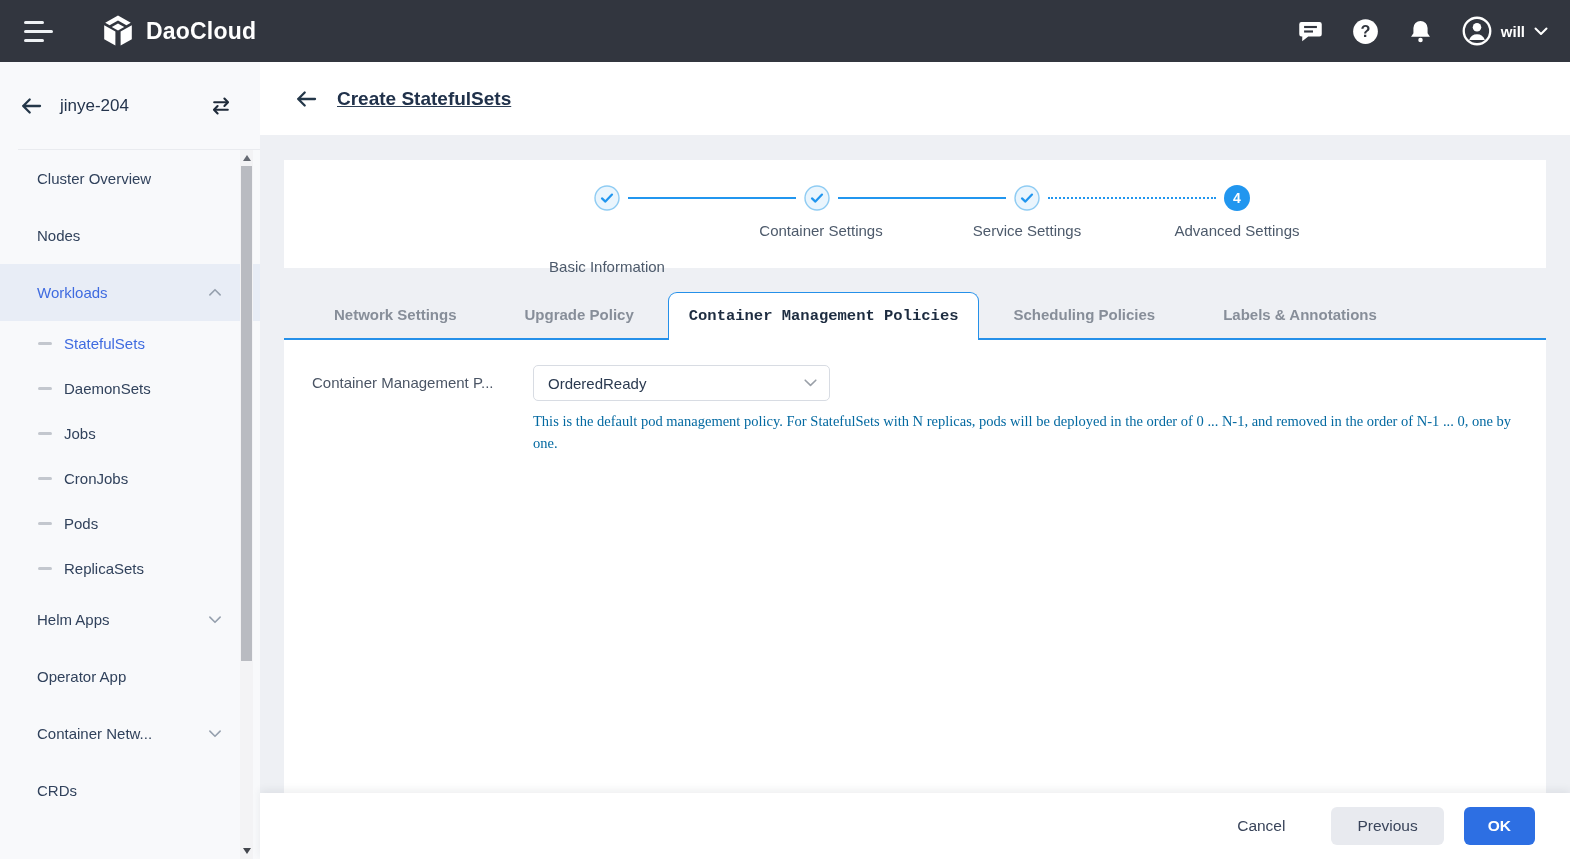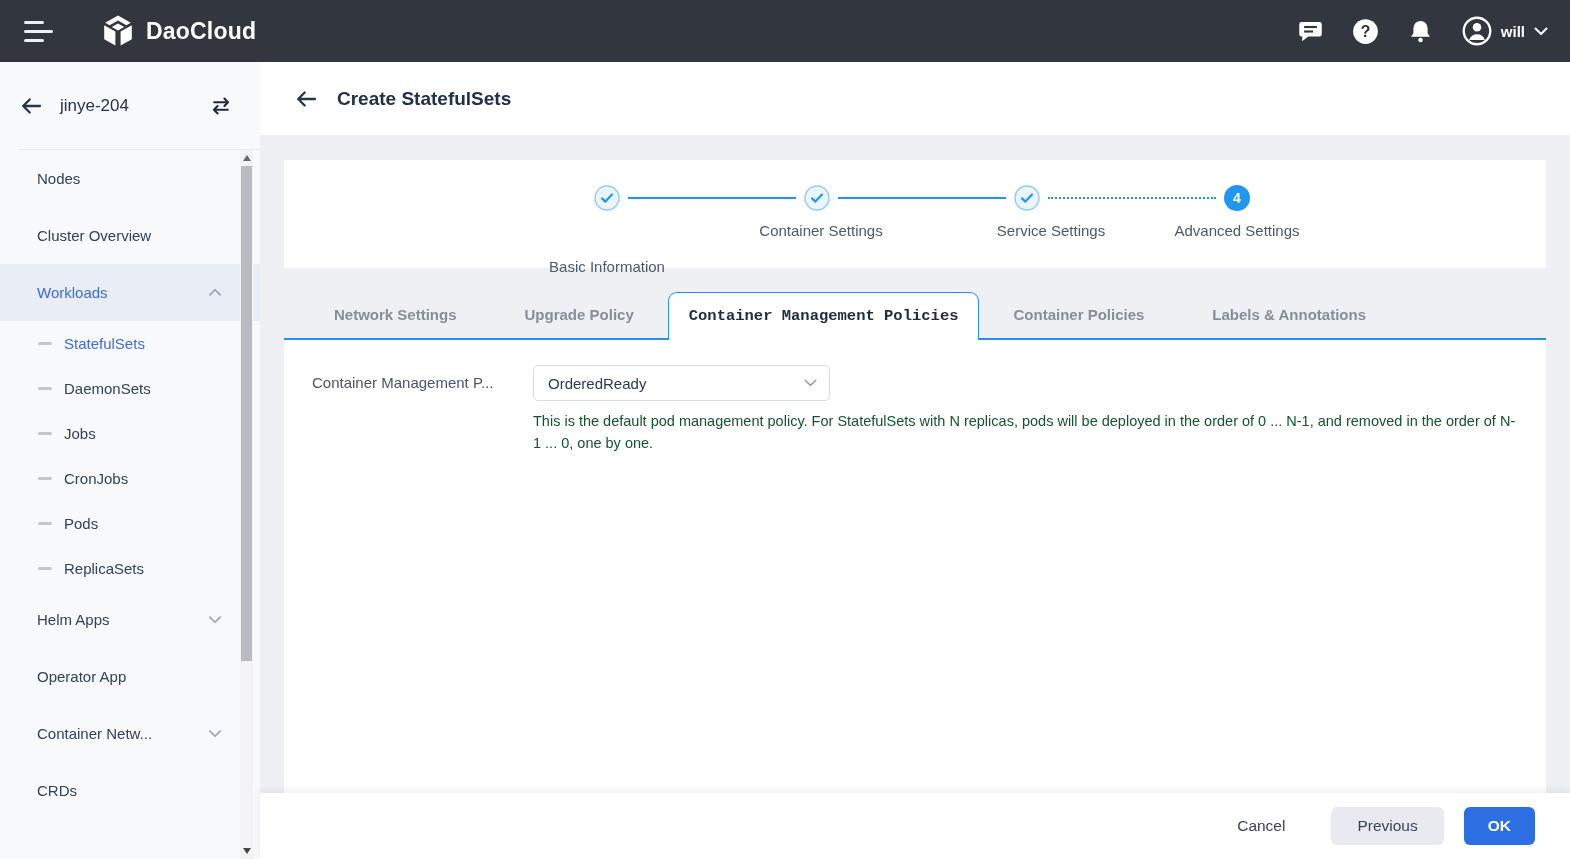--- a/index.html
+++ b/index.html
@@ -42,42 +42,42 @@
   
   .sb-scrollbar { position:absolute; top:88px; bottom:0; right:7px; width:13px; background:#f3f3f5; }
   .sb-scroll-up, .sb-scroll-down { position:absolute; left:0; width:13px; height:12px; display:flex; align-items:center; justify-content:center; cursor:pointer; }
   .sb-scroll-up { top:2px; } .sb-scroll-down { bottom:2px; }
   .tri-up { width:0; height:0; border-left:4px solid transparent; border-right:4px solid transparent; border-bottom:6px solid #666a72; }
   .tri-down { width:0; height:0; border-left:4px solid transparent; border-right:4px solid transparent; border-top:6px solid #43464d; }
   .sb-thumb { position:absolute; left:1px; top:16px; width:11px; height:495px; background:#b9bbc1; cursor:grab; }
 
   
   .main { flex:1; display:flex; flex-direction:column; background:#eef0f4; min-width:0; }
-  .page-header { height:73px; background:#fff; display:flex; align-items:center; padding:0 0 0 35px; }
+  .page-header { height:73px; background:#fff; display:flex; align-items:center; padding:0 0 0 35px;text-decoration:underline; }
   .ph-back { background:none; border:none; cursor:pointer; display:flex; margin-right:20px; }
   .page-title { font-size:19px; font-weight:700; color:#20314a; }
 
   .steps-card { margin:25px 24px 0 24px; height:108px; background:#fff; position:relative; }
   .step-circle { position:absolute; top:25px; width:26px; height:26px; }
   .step-num { border-radius:50%; background:#2196ef; color:#fff; font-size:14px; font-weight:700; display:flex; align-items:center; justify-content:center; width:26px; height:26px; }
   .step-label { position:absolute; top:62px; width:220px; text-align:center; font-size:15px; color:#4d5a6b; }
   .step-line { position:absolute; top:37px; height:0; border-top:2px solid #2196ef; }
   .step-line.dotted { border-top-style:dotted; }
 
   .tabs { margin:24px 24px 0 24px; display:flex; align-items:flex-end; border-bottom:2px solid #2590e9; padding-left:16px; height:48px; }
   .tab { height:46px; line-height:46px; padding:0 34px; font-size:15px; font-weight:600; color:#878e99; cursor:pointer; white-space:nowrap; }
   .tab.active { background:#fff; border:1.5px solid #2590e9; border-bottom:none; border-radius:9px 9px 0 0; height:48px; line-height:47px; margin-bottom:-2px; padding:0 20px; color:#1d2c40; font-weight:700; font-size:15.5px;font-family:Liberation Mono, monospace; }
 
   .tab-panel { margin:0 24px; background:#fff; flex:1; padding:25px 28px 0 28px; position:relative; }
   .form-row { display:flex; align-items:flex-start; }
   .form-label { width:221px; font-size:15px; color:#4b5565; line-height:36px; white-space:nowrap; overflow:hidden; flex:0 0 221px; }
   .form-field { flex:1; min-width:0; }
   .select { width:297px; height:36px; background:#fff; border:1px solid #d8dce3; border-radius:5px; display:flex; align-items:center; padding:0 12px 0 14px; cursor:pointer; }
   .select-value { flex:1; font-size:15px; color:#2b3a50; }
-  .form-help { margin-top:9px; max-width:1005px; font-size:14.5px; line-height:22px; color:#14532d; }
+  .form-help { margin-top:9px; max-width:1005px; font-size:14.5px; line-height:22px; color:#0369a1;font-family:Liberation Serif, serif; }
 
   .footer { height:66px; background:#fff; box-shadow:0 -3px 8px rgba(40,50,70,.08); display:flex; align-items:center; justify-content:flex-end; gap:20px; padding-right:35px; position:relative; z-index:3; }
   .btn { font-family:"Liberation Sans", sans-serif; font-size:15.5px; border:none; border-radius:6px; height:38px; cursor:pointer; }
   .btn-text { background:none; color:#39445a; padding:0 26px; }
   .btn-light { background:#e8eaef; color:#39445a; padding:0 26px; }
   .btn-primary { background:#2d6fe3; color:#fff; padding:0 24px; font-weight:600; }
 </style>
 </head>
 <body>
 
@@ -146,24 +146,24 @@
         <svg width="22" height="20" viewBox="0 0 22 20" fill="none" stroke="#1f2b3a" stroke-width="2.1" stroke-linecap="round" stroke-linejoin="round">
           <path d="M4.2 6.3h13.2"></path>
             <path d="M14.4 2.6l3.6 3.7-3.6 3.7"></path>
           <path d="M17.8 13.7H4.6"></path>
             <path d="M7.6 10 4 13.7l3.6 3.7"></path>
         </svg>
       </button>
     </div>
     <nav class="sb-menu">
         <div class="sb-item">
+          <span class="sb-label">Cluster Overview</span>
+        </div>
+        <div class="sb-item">
           <span class="sb-label">Nodes</span>
-        </div>
-        <div class="sb-item">
-          <span class="sb-label">Cluster Overview</span>
         </div>
         <div class="sb-item parent-active">
           <span class="sb-label">Workloads</span>
           <svg class="sb-chevron" width="15" height="13" viewBox="0 0 15 13">
             <polyline points="2,9 7.5,3.5 13,9" fill="none" stroke="#96a0ae" stroke-width="1.7" stroke-linecap="round" stroke-linejoin="round"></polyline>
           </svg>
         </div>
         <div class="sb-item sub active">
           <span class="dash"></span>
           <span class="sb-label">StatefulSets</span>
@@ -238,33 +238,33 @@
         <div class="step-circle" style="left: 520px;"><svg width="26" height="26" viewBox="0 0 26 26">
             <circle cx="13" cy="13" r="12" fill="#eaf5fd" stroke="#8fccf3" stroke-width="1.4"></circle>
             <polyline points="8,13.4 11.4,16.6 18,9.6" fill="none" stroke="#2196ef" stroke-width="2.2" stroke-linecap="round" stroke-linejoin="round"></polyline>
           </svg></div>
         <div class="step-label" style="left: 427px;">Container Settings</div>
         <div class="step-line" style="left: 554px; width: 168px;"></div>
         <div class="step-circle" style="left: 730px;"><svg width="26" height="26" viewBox="0 0 26 26">
             <circle cx="13" cy="13" r="12" fill="#eaf5fd" stroke="#8fccf3" stroke-width="1.4"></circle>
             <polyline points="8,13.4 11.4,16.6 18,9.6" fill="none" stroke="#2196ef" stroke-width="2.2" stroke-linecap="round" stroke-linejoin="round"></polyline>
           </svg></div>
-        <div class="step-label" style="left: 657px;">Service Settings</div>
+        <div class="step-label" style="left: 633px;">Service Settings</div>
         <div class="step-line dotted" style="left: 764px; width: 168px;"></div>
         <div class="step-circle" style="left: 940px;">
           <div class="step-num">4</div>
         </div>
         <div class="step-label" style="left: 843px;">Advanced Settings</div>
       </section>
 
     <div class="tabs">
         <div class="tab">Network Settings</div>
         <div class="tab">Upgrade Policy</div>
         <div class="tab active">Container Management Policies</div>
-        <div class="tab">Container Policies</div>
+        <div class="tab">Scheduling Policies</div>
         <div class="tab">Labels &amp; Annotations</div>
       </div>
 
     <section class="tab-panel">
       <div class="form-row">
         <div class="form-label">Container Management P...</div>
         <div class="form-field">
           <div class="select">
             <span class="select-value">OrderedReady</span>
             <svg width="13" height="8" viewBox="0 0 13 8">

